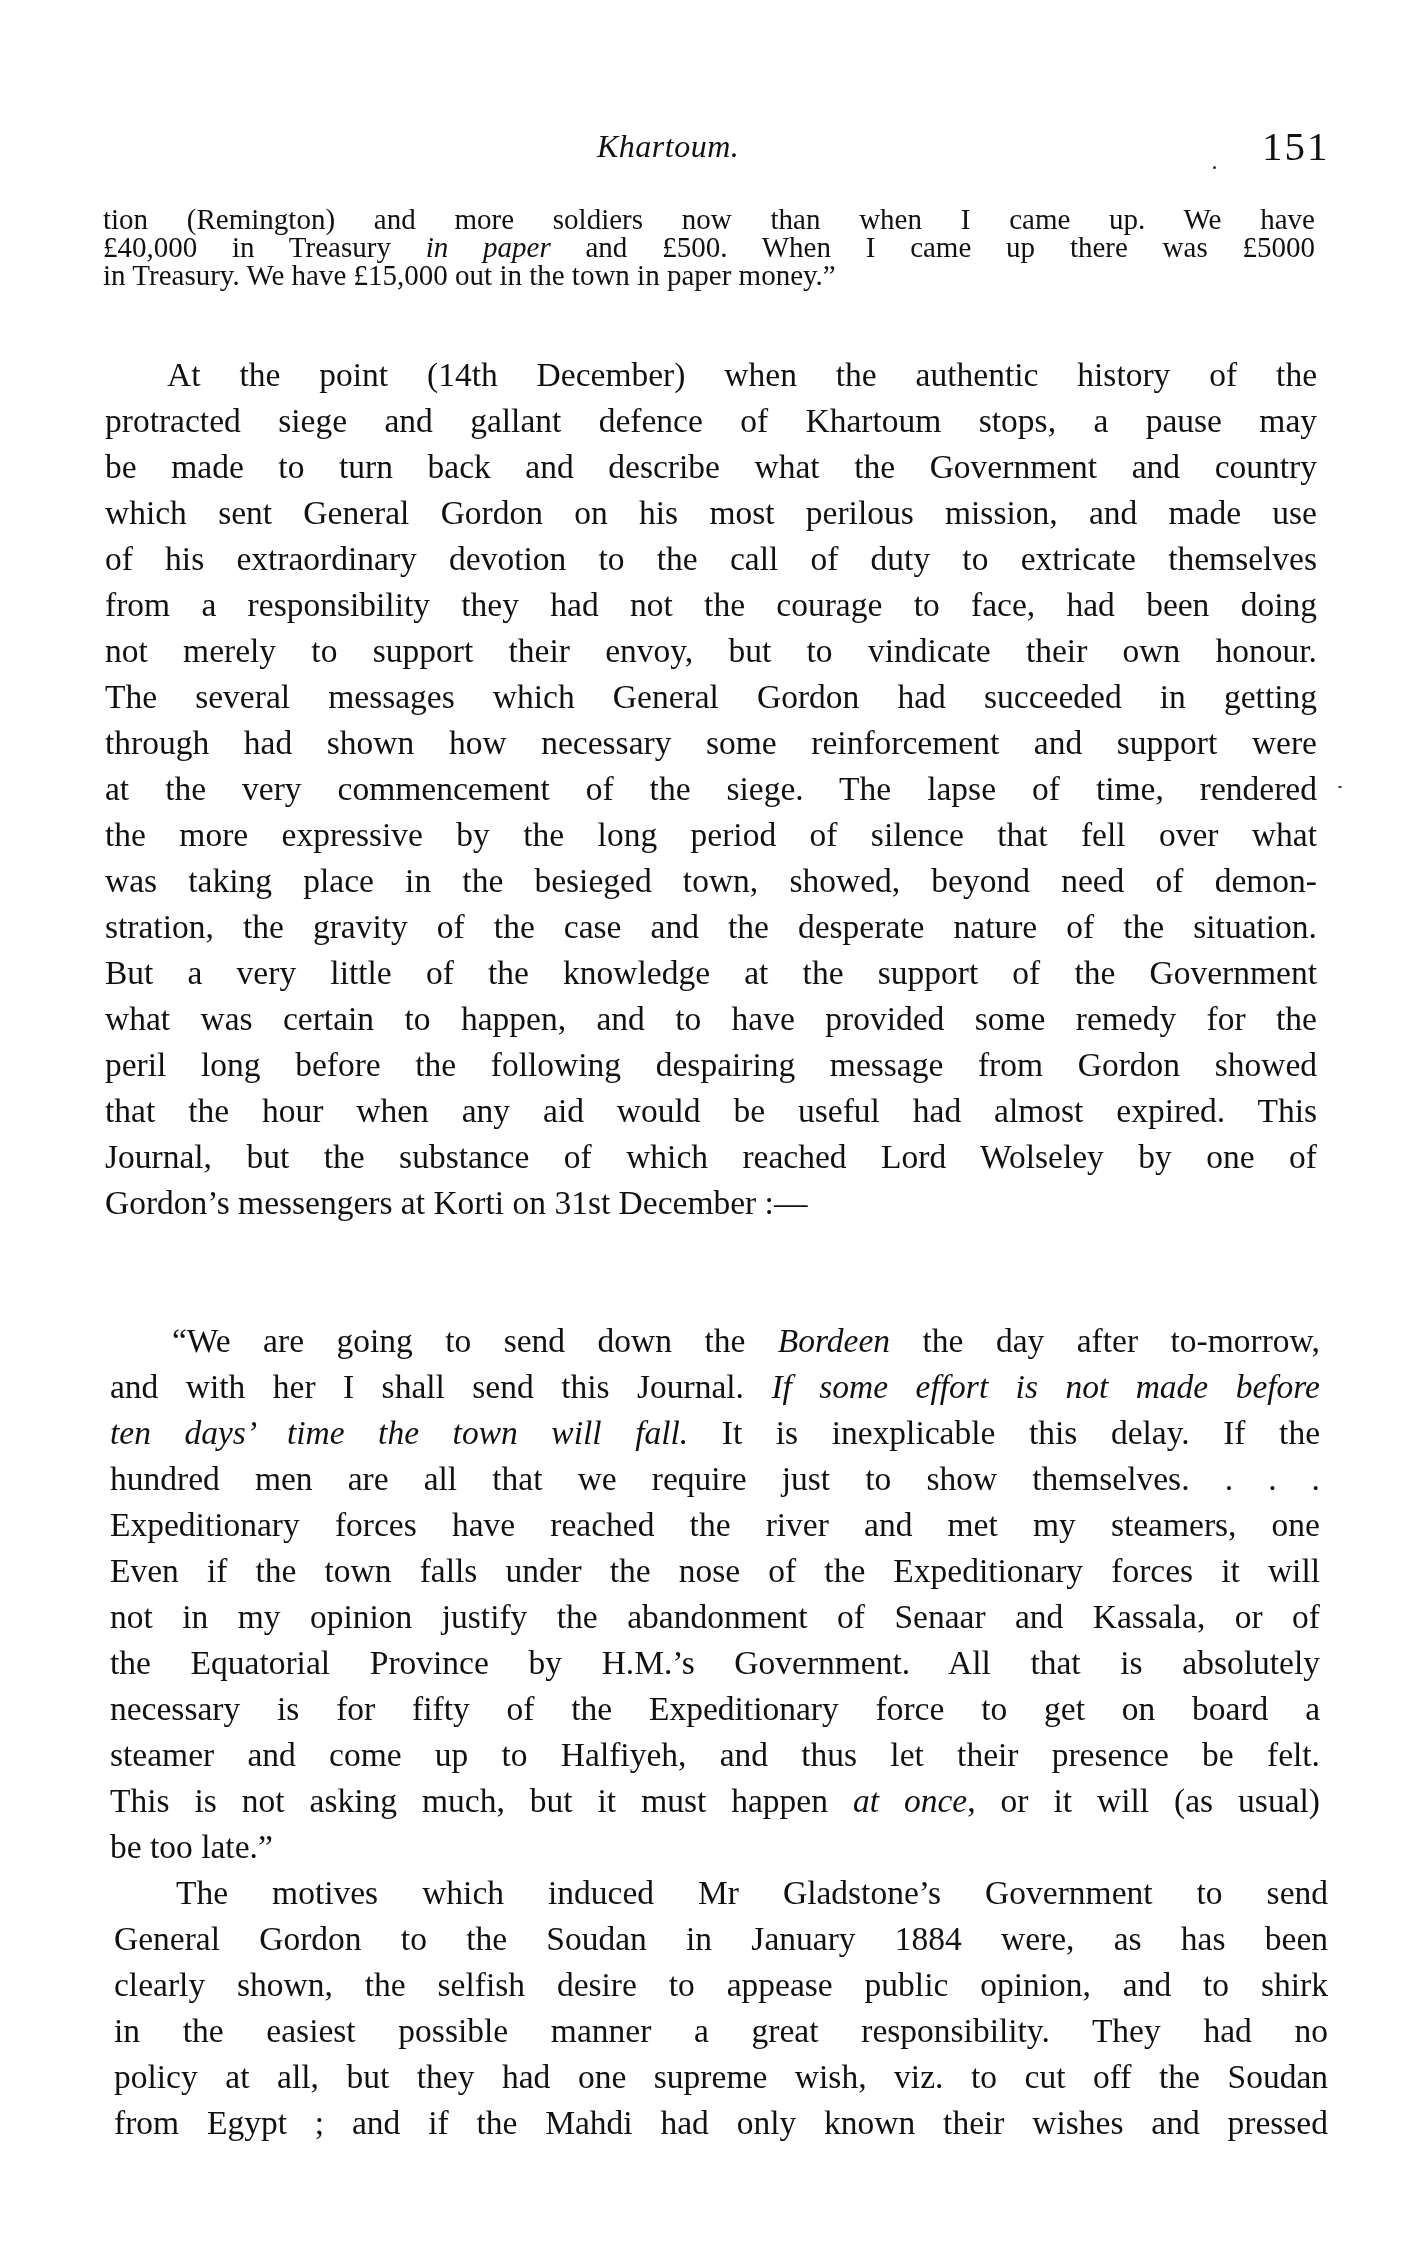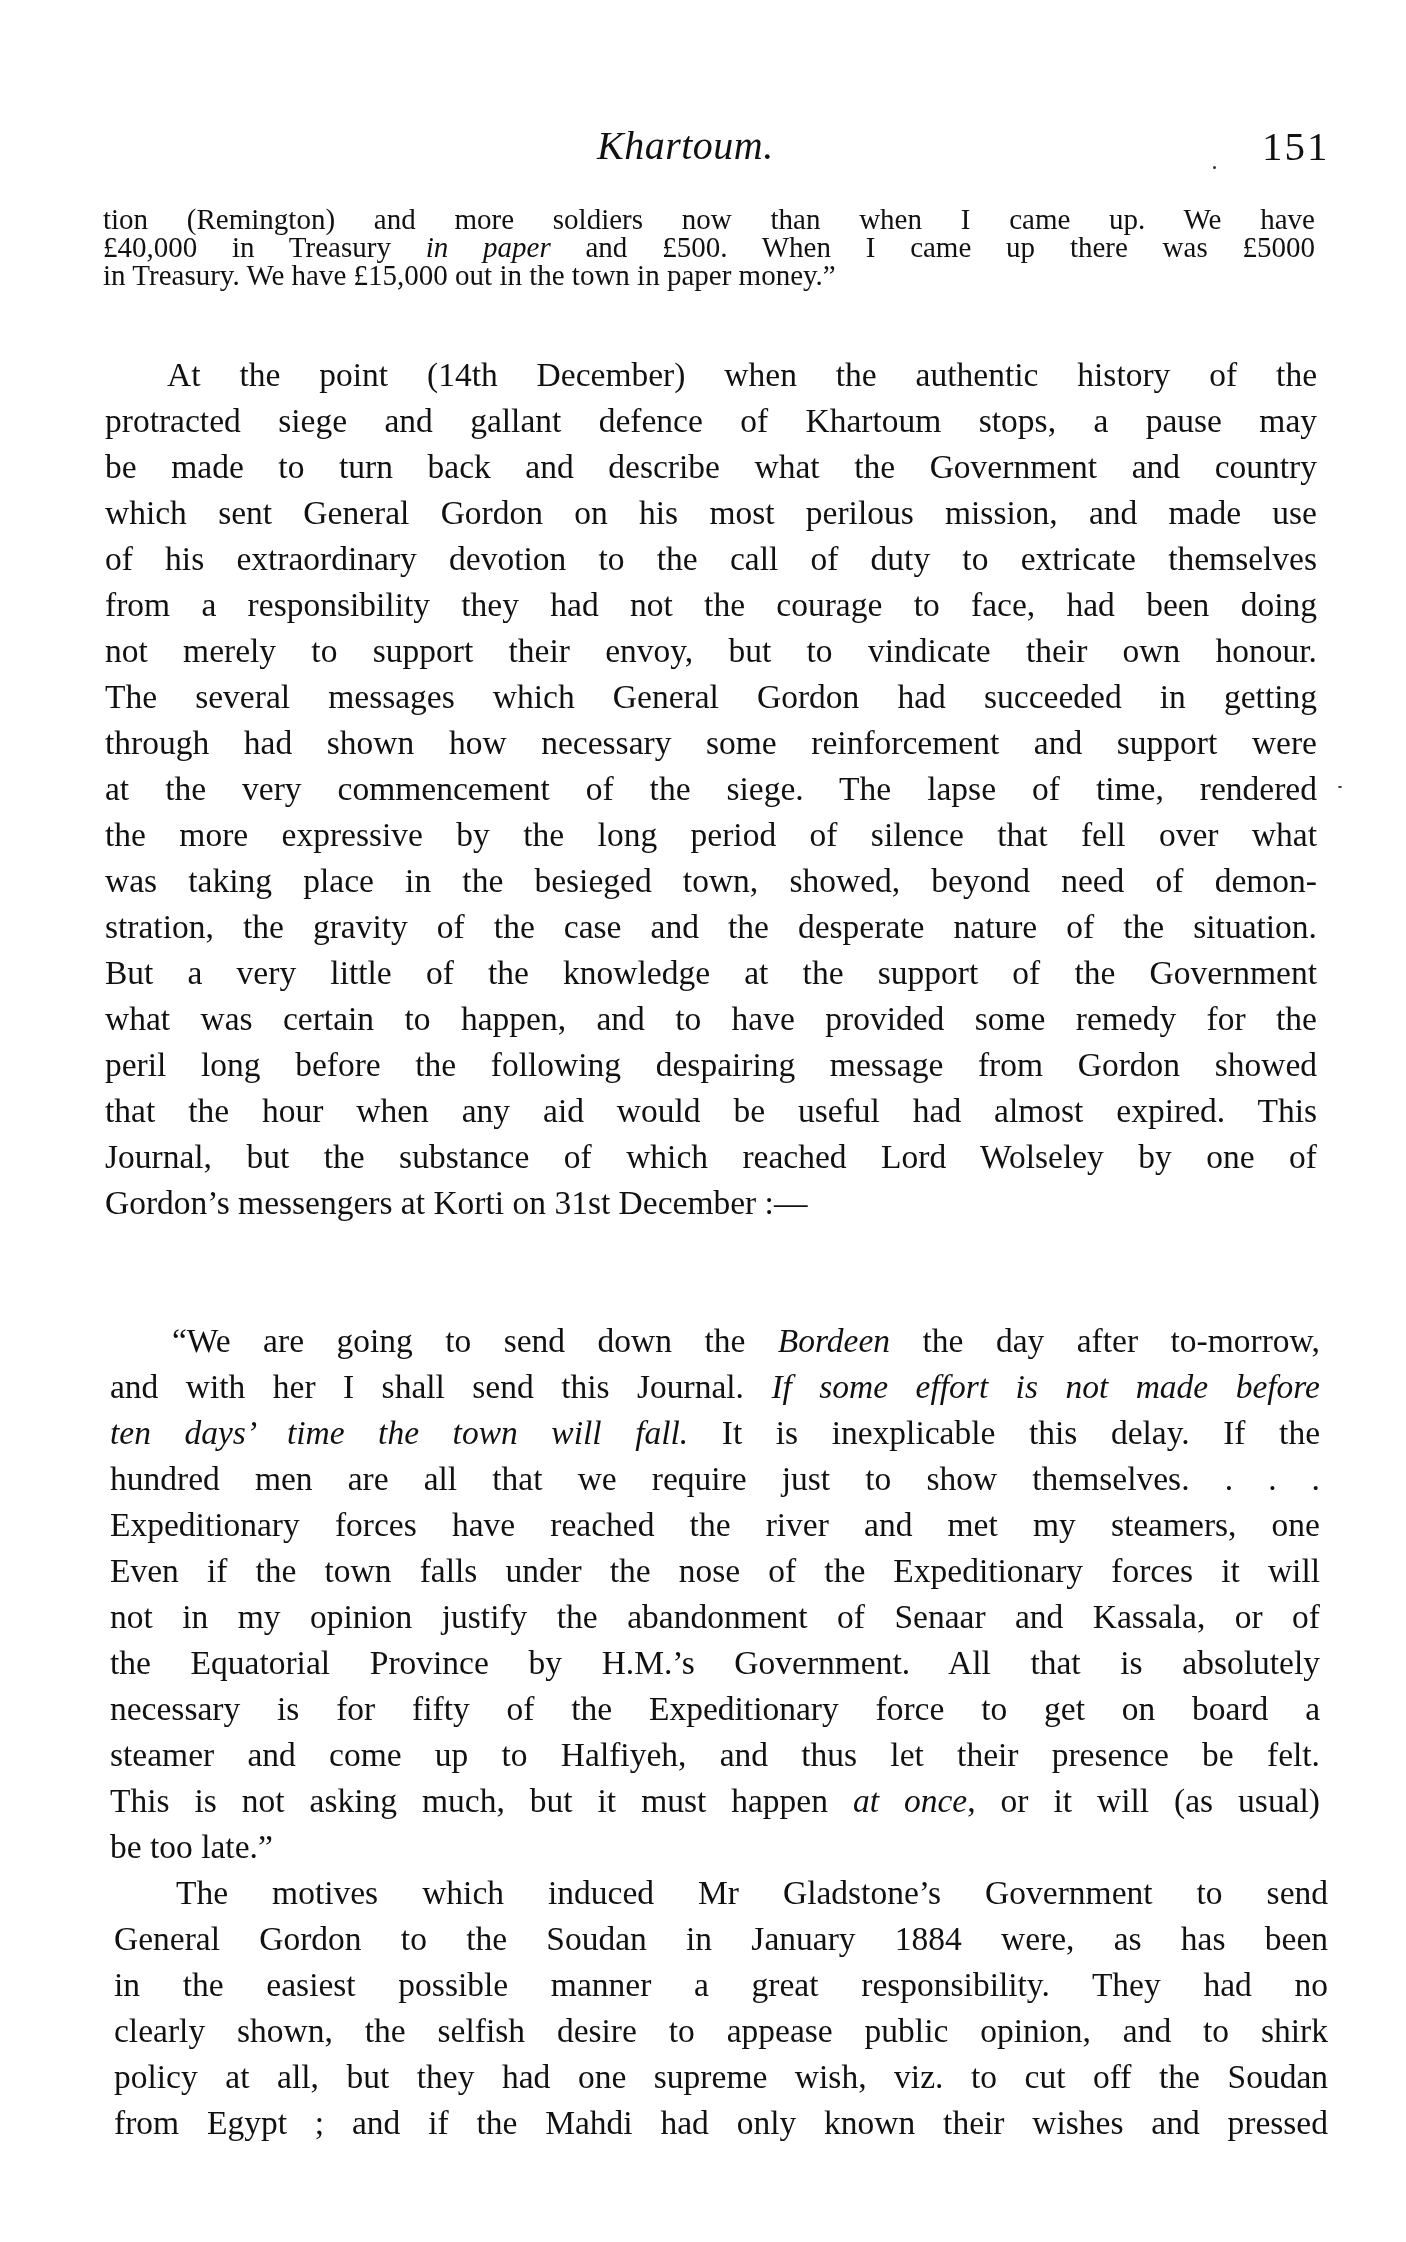--- a/index.html
+++ b/index.html
@@ -1,19 +1,19 @@
 <!DOCTYPE html>
 <html><head>
 <meta charset="utf-8">
 <style>
   html, body { margin: 0; padding: 0; background: #ffffff; }
   body { width: 1406px; height: 2242px; position: relative; overflow: hidden; color: #111; }
   .page { position: absolute; left: 0; top: 0; width: 1406px; height: 2242px; background: #fff; }
   .running-head { position: absolute; top: 118px; left: 0; width: 1406px; height: 60px; font-family: "Liberation Serif", "DejaVu Serif", serif; }
-  .head-title { position: absolute; left: 597px; top: 0; font-style: italic; font-size: 40px; line-height: 56px; letter-spacing: 0.5px; }
+  .head-title { position: absolute; left: 597px; top: 0; font-style: italic; font-size: 32px; line-height: 56px; letter-spacing: 0.5px; }
   .head-page { position: absolute; left: 1262px; top: 0; font-size: 41px; line-height: 56px; letter-spacing: 2px; }
 
   .block { position: absolute; font-family: "Liberation Serif", "DejaVu Serif", serif; }
   .line { display: block; white-space: nowrap; text-align: justify; text-align-last: justify; overflow: visible; }
   .line.last { text-align-last: left; }
 
   .small { left: 103px; top: 205px; width: 1212px; font-size: 29px; line-height: 28px; }
   .small .line { height: 28px; }
 
   .main { left: 105px; width: 1212px; font-size: 33.5px; line-height: 46px; }
@@ -74,21 +74,21 @@
       <span class="line">the Equatorial Province by H.M.’s Government.  All that is absolutely</span>
       <span class="line">necessary is for fifty of the Expeditionary force to get on board a</span>
       <span class="line">steamer and come up to Halfiyeh, and thus let their presence be felt.</span>
       <span class="line">This is not asking much, but it must happen <i>at once</i>, or it will (as usual)</span>
       <span class="line last">be too late.”</span>
     </div>
 
   <div class="block main p3" style="top: 1870px;">
       <span class="line indent">The motives which induced Mr Gladstone’s Government to send</span>
       <span class="line">General Gordon to the Soudan in January 1884 were, as has been</span>
+      <span class="line">clearly shown, the selfish desire to appease public opinion, and to shirk</span>
       <span class="line">in the easiest possible manner a great responsibility.  They had no</span>
-      <span class="line">clearly shown, the selfish desire to appease public opinion, and to shirk</span>
       <span class="line">policy at all, but they had one supreme wish, viz. to cut off the Soudan</span>
       <span class="line">from Egypt ; and if the Mahdi had only known their wishes and pressed</span>
     </div>
 
   <span class="speck" style="left:1213px; top:166px;"></span>
   <span class="speck" style="left:1338px; top:786px; width:4px; height:2px;"></span>
 </div>
 
 </body></html>

